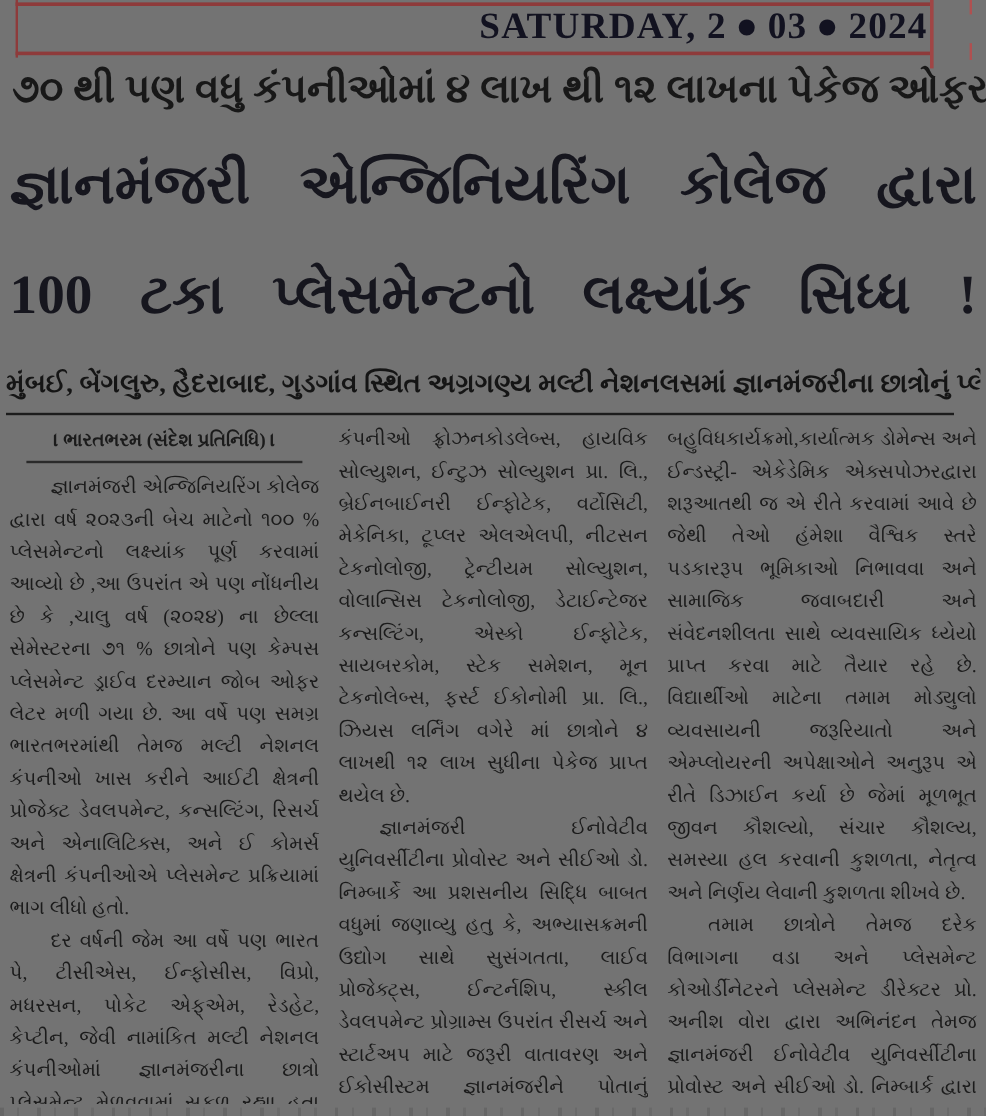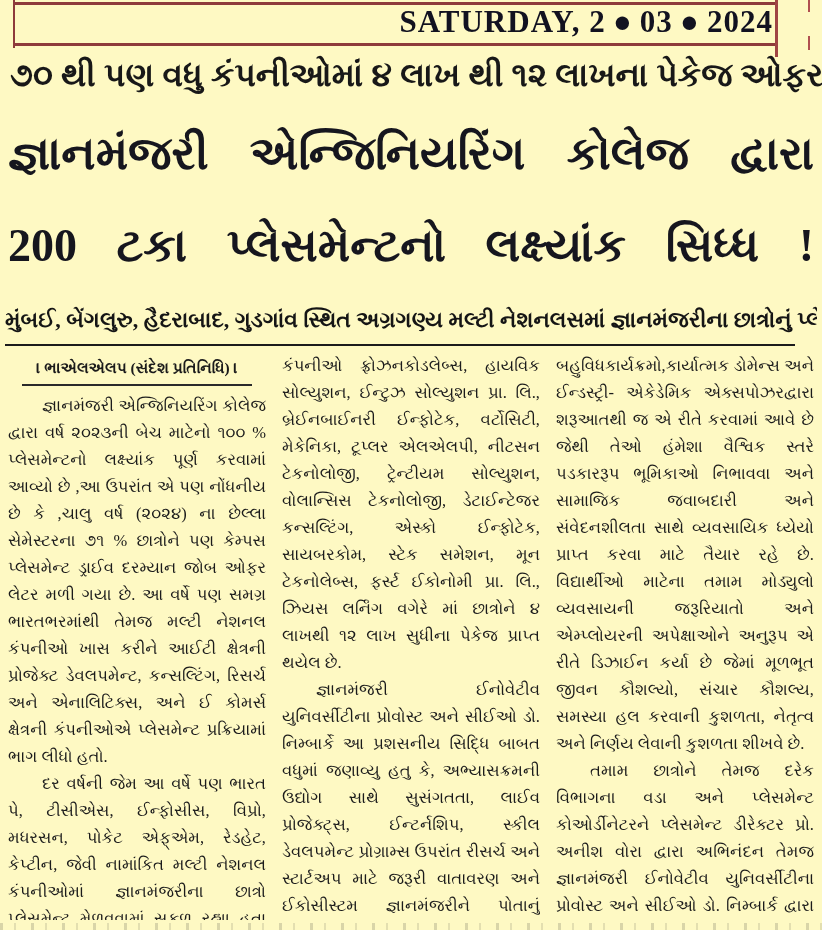--- a/index.html
+++ b/index.html
@@ -3,21 +3,21 @@
 <meta charset="utf-8">
 <style>
   html,body{margin:0;padding:0;}
   body{
     width:822px;height:930px;
     font-family:"Liberation Serif","DejaVu Serif",serif;
     background:#f6f5f2;
   }
   .page{
     position:relative;width:822px;height:930px;overflow:hidden;
-    background:#fef9c3;color:#141414;
+    background:#737373;color:#141414;
   }
   
   .rule-red{position:absolute;background:#8e3b3b;}
   .masthead-rule-top{left:13px;width:764px;top:2px;height:3px;}
   .masthead-rule-bottom{left:13px;width:764px;top:43px;height:3px;}
   .masthead-vline-left{left:13px;top:0;width:2px;height:48px;}
   .masthead-vline-right{left:775px;top:0;width:3px;height:57px;background:#a04545;}
   .masthead-tick-right-1{left:808px;top:0;width:2px;height:12px;background:#b05050;}
   .masthead-tick-right-2{left:808px;top:36px;width:2px;height:14px;background:#b05050;}
   .masthead-date{
@@ -85,30 +85,30 @@
   <div class="rule-red masthead-vline-left"></div>
   <div class="rule-red masthead-vline-right"></div>
   <div class="rule-red masthead-tick-right-1"></div>
   <div class="rule-red masthead-tick-right-2"></div>
   <div class="masthead-date">SATURDAY, 2 ● 03 ● 2024</div>
 
   <div class="kicker">૭૦ થી પણ વધુ કંપનીઓમાં ૪ લાખ થી ૧૨ લાખના પેકેજ ઓફર થયા</div>
 
   <div class="headline">
     <div class="hl-line">જ્ઞાનમંજરી એન્જિનિયરિંગ કોલેજ દ્વારા</div>
-    <div class="hl-line">200 ટકા પ્લેસમેન્ટનો લક્ષ્યાંક સિધ્ધ !</div>
+    <div class="hl-line">100 ટકા પ્લેસમેન્ટનો લક્ષ્યાંક સિધ્ધ !</div>
   </div>
 
   <div class="deck">મુંબઈ, બેંગલુરુ, હૈદરાબાદ, ગુડગાંવ સ્થિત અગ્રગણ્ય મલ્ટી નેશનલસમાં જ્ઞાનમંજરીના છાત્રોનું પ્લેસમેન્ટ</div>
   <div class="deck-rule"></div>
 
   <div class="body-cols">
 
     <div class="col">
-      <div class="dateline">। ભાએલએલપ (સંદેશ પ્રતિનિધિ) ।</div>
+      <div class="dateline">। ભારતભરમ (સંદેશ પ્રતિનિધિ) ।</div>
       <p class="indent">જ્ઞાનમંજરી એન્જિનિયરિંગ કોલેજ દ્વારા વર્ષ ૨૦૨૩ની બેચ માટેનો ૧૦૦ % પ્લેસમેન્ટનો લક્ષ્યાંક પૂર્ણ કરવામાં આવ્યો છે ,આ ઉપરાંત એ પણ નોંધનીય છે કે ,ચાલુ વર્ષ (૨૦૨૪) ના છેલ્લા સેમેસ્ટરના ૭૧ % છાત્રોને પણ કેમ્પસ પ્લેસમેન્ટ ડ્રાઈવ દરમ્યાન જોબ ઓફર લેટર મળી ગયા છે. આ વર્ષે પણ સમગ્ર ભારતભરમાંથી તેમજ મલ્ટી નેશનલ કંપનીઓ ખાસ કરીને આઈટી ક્ષેત્રની પ્રોજેક્ટ ડેવલપમેન્ટ, કન્સલ્ટિંગ, રિસર્ચ અને એનાલિટિક્સ, અને ઈ કોમર્સ ક્ષેત્રની કંપનીઓએ પ્લેસમેન્ટ પ્રક્રિયામાં ભાગ લીધો હતો.</p>
       <p class="indent">દર વર્ષની જેમ આ વર્ષે પણ ભારત પે, ટીસીએસ, ઈન્ફોસીસ, વિપ્રો, મધરસન, પોકેટ એફ્એમ, રેડહેટ, કેપ્ટીન, જેવી નામાંકિત મલ્ટી નેશનલ કંપનીઓમાં જ્ઞાનમંજરીના છાત્રો પ્લેસમેન્ટ મેળવવામાં સફળ રહ્યા હતા આ ઉપરાંત મુબઈ, બેંગલુરુ, હૈદરાબાદ, ગુડગાંવ, સુરત સ્થિત અગ્રગણ્ય</p>
     </div>
 
     <div class="col">
       <p>કંપનીઓ ફ્રોઝનકોડલેબ્સ, હાયવિક સોલ્યુશન, ઈન્ટુઝ સોલ્યુશન પ્રા. લિ., બ્રેઈનબાઈનરી ઈન્ફોટેક, વર્ટોસિટી, મેકેનિકા, ટૂપ્લર એલએલપી, નીટસન ટેકનોલોજી, ટ્રેન્ટીયમ સોલ્યુશન, વોલાન્સિસ ટેકનોલોજી, ડેટાઈન્ટેજર કન્સલ્ટિંગ, એસ્કો ઈન્ફોટેક, સાયબરકોમ, સ્ટેક સમેશન, મૂન ટેકનોલેબ્સ, ફર્સ્ટ ઈકોનોમી પ્રા. લિ., ઝિયસ લર્નિંગ વગેરે  માં છાત્રોને ૪ લાખથી ૧૨ લાખ સુધીના પેકેજ પ્રાપ્ત થયેલ છે.</p>
       <p class="indent">જ્ઞાનમંજરી ઈનોવેટીવ યુનિવર્સીટીના પ્રોવોસ્ટ અને સીઈઓ ડો. નિમ્બાર્કે આ પ્રશસનીય સિદ્ધિ બાબત વધુમાં જણાવ્યુ હતુ કે, અભ્યાસક્રમની ઉદ્યોગ સાથે સુસંગતતા, લાઈવ પ્રોજેક્ટ્સ, ઈન્ટર્નશિપ, સ્કીલ ડેવલપમેન્ટ પ્રોગ્રામ્સ ઉપરાંત રીસર્ચ અને સ્ટાર્ટઅપ માટે જરૂરી વાતાવરણ અને ઈકોસીસ્ટમ જ્ઞાનમંજરીને પોતાનું વિશિષ્ટ સ્થાન જાળવી રાખવામાં મદદ કરી છે. જ્ઞાનમંજરીના વિદ્યાર્થીઓનું ઘડતર</p>
     </div>
 
     <div class="col">

